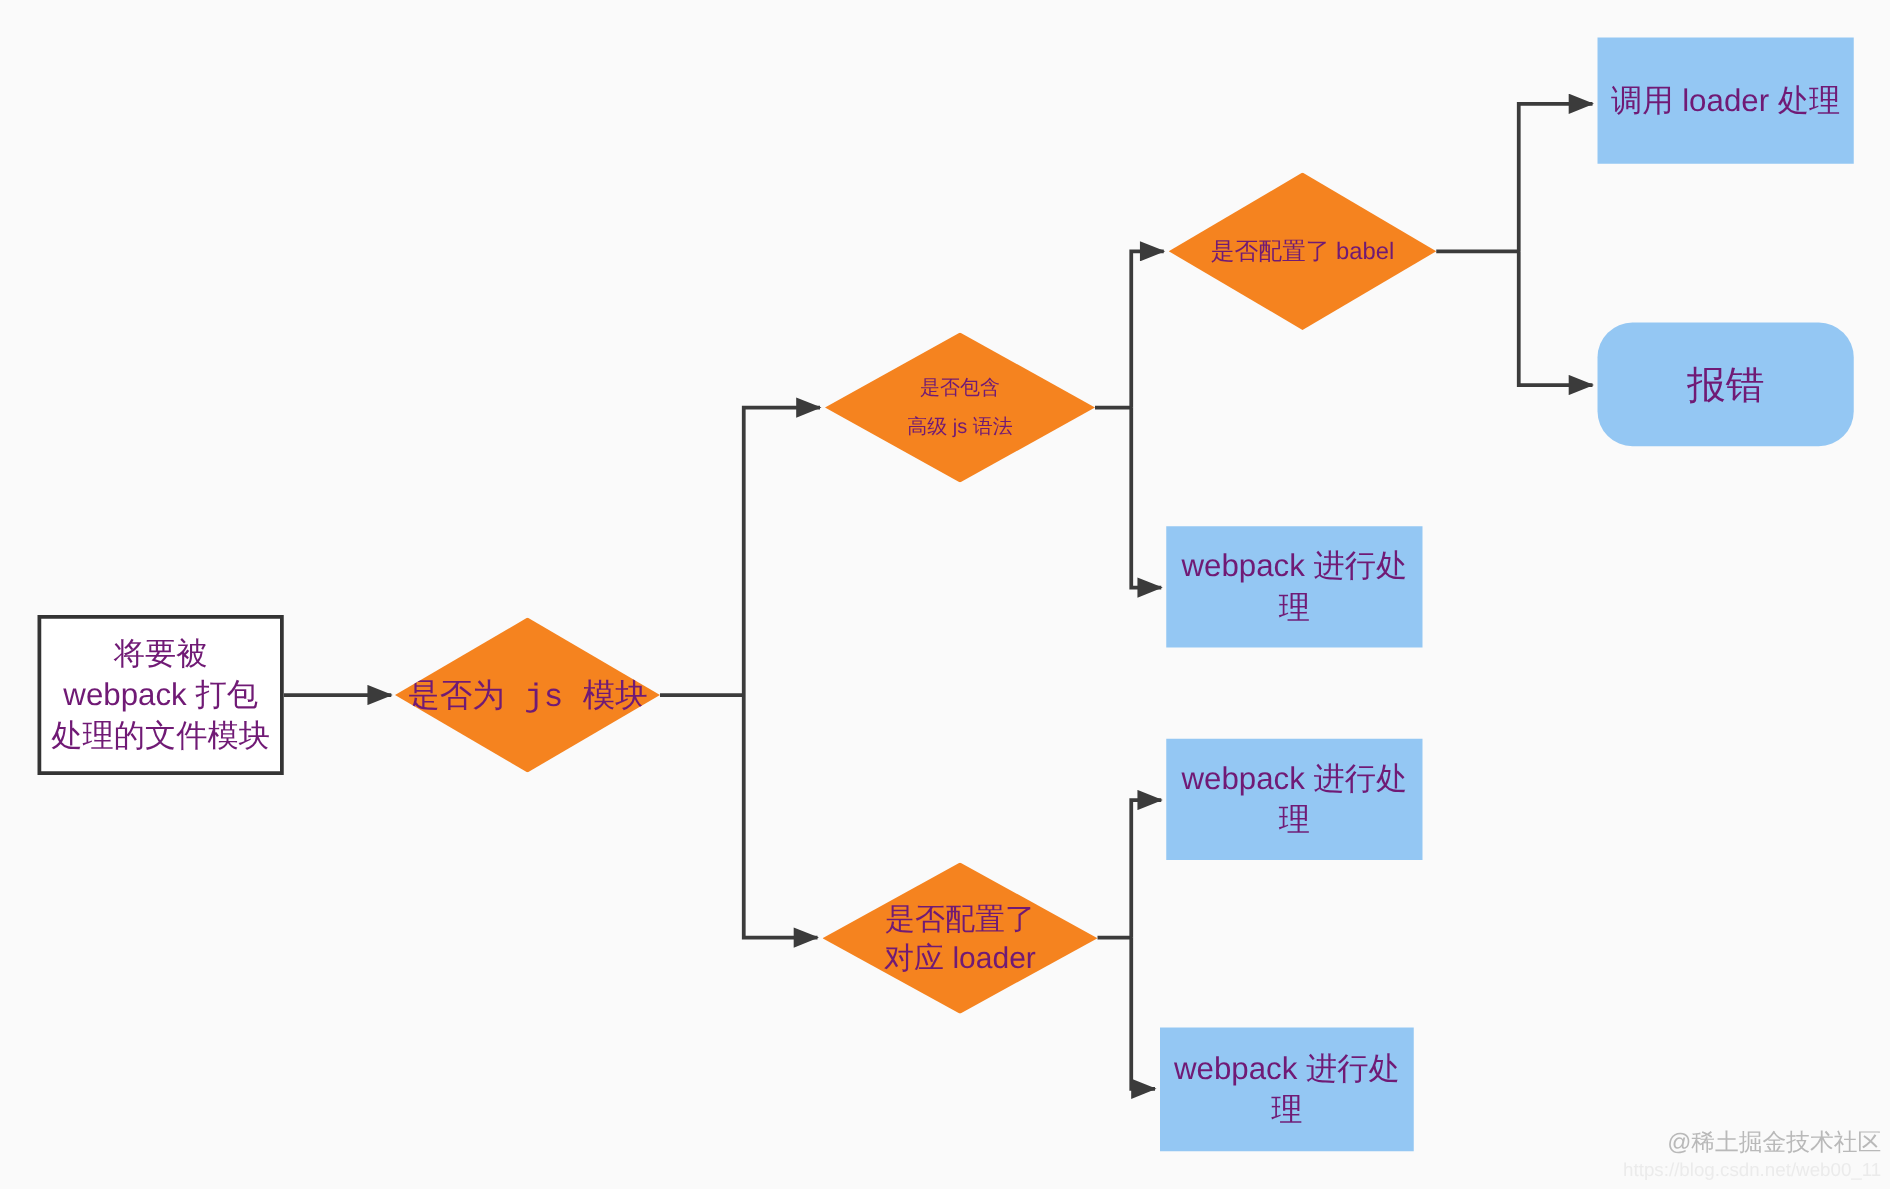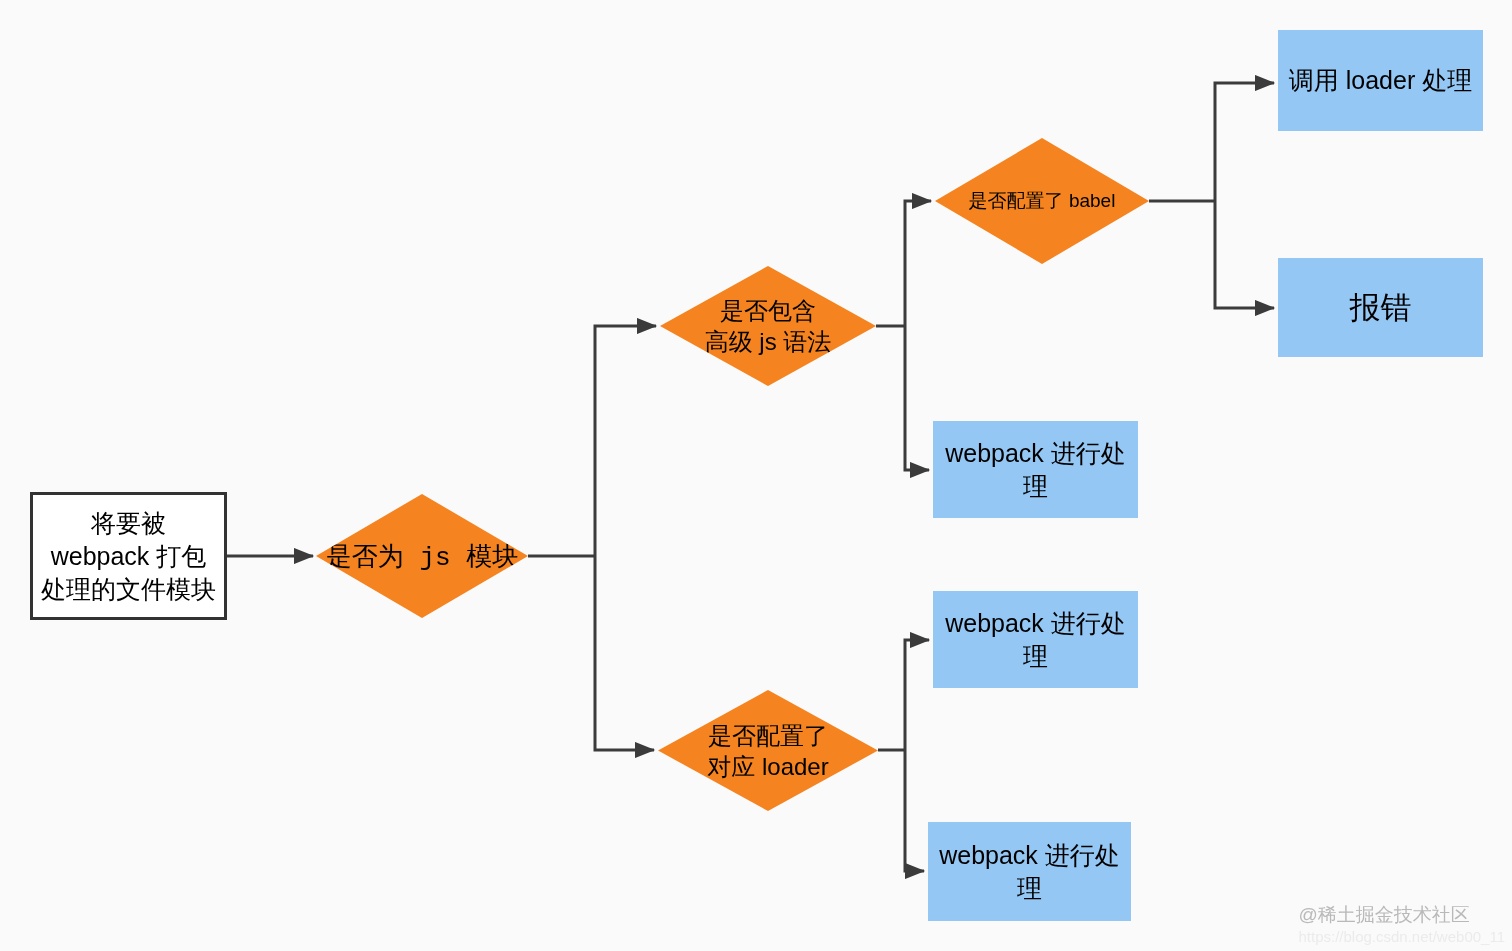--- a/index.html
+++ b/index.html
@@ -25,50 +25,51 @@
     stroke: #3b3b3b;
     stroke-width: 3;
   }
   .node {
     position: absolute;
     display: flex;
     align-items: center;
     justify-content: center;
     text-align: center;
     white-space: pre-line;
-    color: #000000;
+    color: #701a75;
     box-sizing: border-box;
   }
   .start {
     background: #ffffff;
     border: 3px solid #333333;
   }
   .decision {
     background: #f5831f;
     clip-path: polygon(50% 0%, 100% 50%, 50% 100%, 0% 50%);
   }
   .result {
     background: #94c7f3;
   }
   
   #n-start  { left: 30px;   top: 492px; width: 197px; height: 128px; font-size: 25px; line-height: 33px; }
   #n-d1     { left: 316px;  top: 494px; width: 212px; height: 124px; font-size: 26px; font-family: Liberation Mono, monospace; }
-  #n-d2     { left: 660px;  top: 266px; width: 216px; height: 120px; font-size: 24px; line-height: 31px; }
+  #n-d2     { left: 660px;  top: 266px; width: 216px; height: 120px; font-size: 16px; line-height: 31px; }
   #n-d3     { left: 935px;  top: 138px; width: 214px; height: 126px; font-size: 19px; }
   #n-loader { left: 1278px; top: 30px;  width: 205px; height: 101px; font-size: 25px; }
-  #n-error  { left: 1278px; top: 258px; width: 205px; height: 99px;  font-size: 31px; }
+  #n-error  { left: 1278px; top: 258px; width: 205px; height: 99px;  font-size: 31px; border-radius: 28px; }
   #n-wp1    { left: 933px;  top: 421px; width: 205px; height: 97px;  font-size: 25px; line-height: 33px; }
   #n-wp2    { left: 933px;  top: 591px; width: 205px; height: 97px;  font-size: 25px; line-height: 33px; }
   #n-d4     { left: 658px;  top: 690px; width: 220px; height: 121px; font-size: 24px; line-height: 31px; }
   #n-wp3    { left: 928px;  top: 822px; width: 203px; height: 99px;  font-size: 25px; line-height: 33px; }
   
   .watermark {
     position: absolute;
     right: 7px;
     bottom: 5px;
+    text-align: right;
     line-height: 1.2;
   }
   .wm-community { color: #b9b9b9; font-size: 19px; }
   .wm-url { color: #ebebeb; font-size: 15px; margin-top: 1px; }
 </style>
 </head>
 <body>
 
 <div class="canvas">
 

